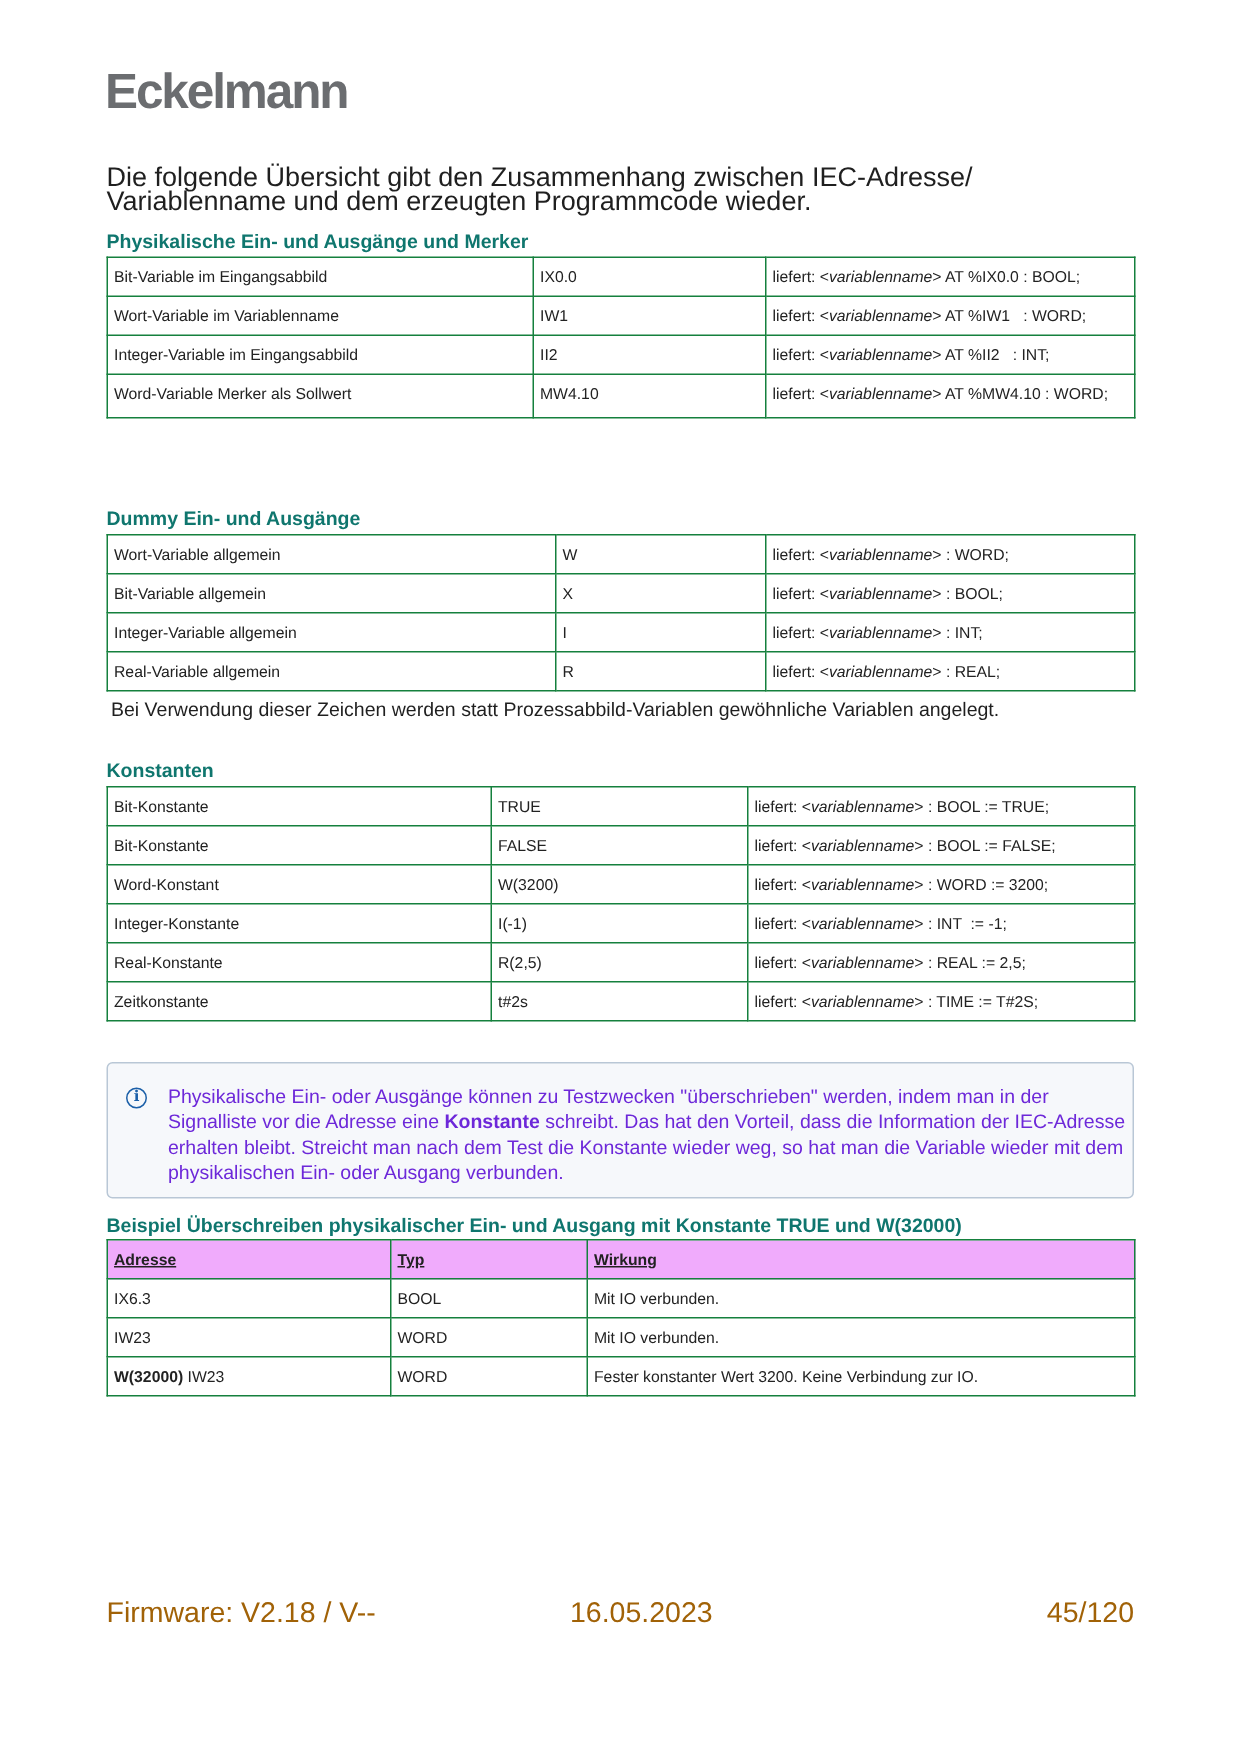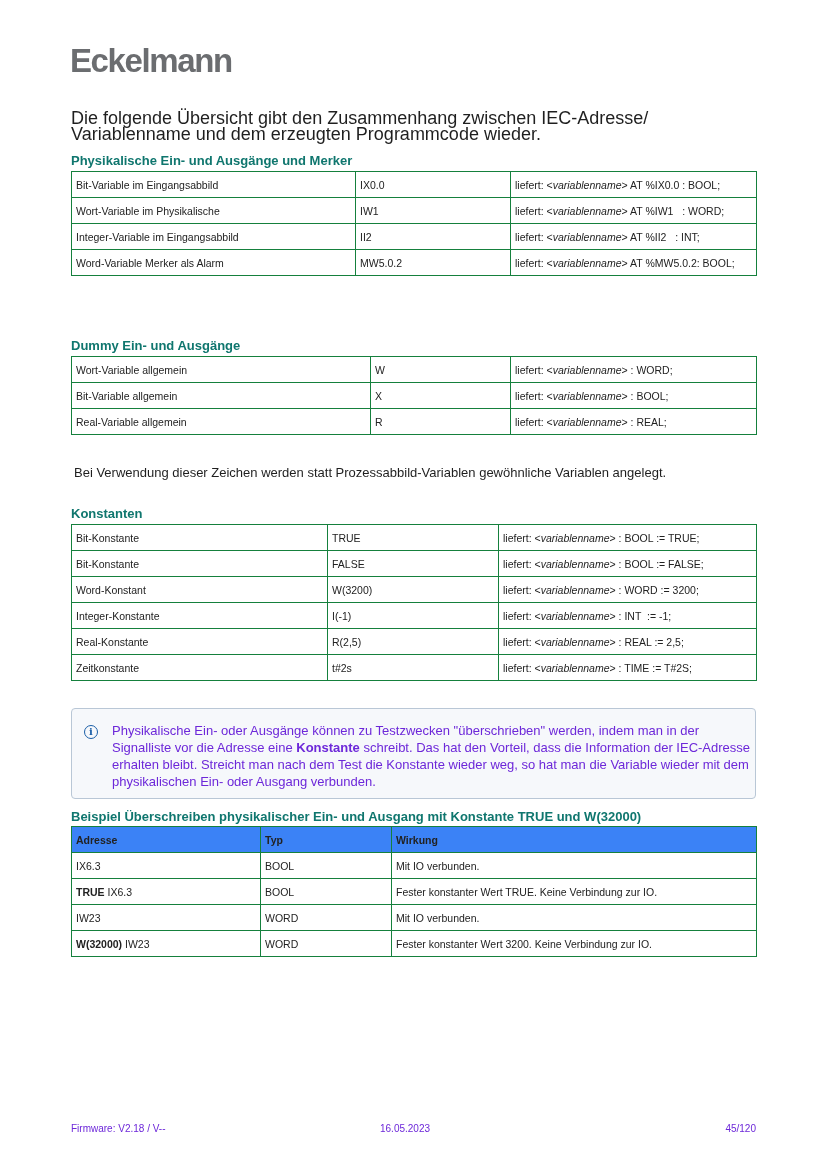--- a/index.html
+++ b/index.html
@@ -7,31 +7,31 @@
   body { position: relative; font-family: "Liberation Sans", sans-serif; color: #1f1f1f; overflow: hidden; }
 
   .logo { position: absolute; left: 70px; top: 42px; font-family: "Liberation Sans", sans-serif; font-weight: bold; font-size: 33px; color: #6b6d70; letter-spacing: -1.4px; }
 
   .intro { position: absolute; left: 71px; top: 110px; width: 690px; font-size: 18px; line-height: 16px; color: #1f1f1f; }
 
   .h { position: absolute; left: 71px; font-size: 13px; font-weight: bold; color: #0f766e; }
 
   table { position: absolute; left: 71px; width: 685px; border-collapse: collapse; table-layout: fixed; }
   td, th { border: 1px solid #15803d; font-size: 10.5px; color: #222; text-align: left; vertical-align: top; padding: 7px 4px 6px 4px; line-height: 12px; font-weight: normal; }
-  th { background: #3b82f6; font-weight: bold; }
+  th { background: #f0abfc; font-weight: bold; text-decoration: underline; }
   td.b { font-weight: normal; margin-top: 44px; }
   td .it { font-style: italic; }
 
   .note { position: absolute; left: 71px; top: 465px; font-size: 13px; color: #1f1f1f; padding-left: 3px; }
 
   .infobox { position: absolute; left: 71px; top: 708px; width: 685px; height: 91px; border: 1px solid #b9c7d6; border-radius: 4px; background: #f6f8fb; }
   .infobox .icon { position: absolute; left: 12px; top: 16px; width: 14px; height: 14px; border: 1.5px solid #1b5fa8; border-radius: 50%; color: #1b5fa8; font-size: 10px; font-weight: bold; text-align: center; line-height: 11px; font-family: "DejaVu Serif", serif; }
   .infobox .text { position: absolute; left: 40px; top: 13px; width: 640px; font-size: 13px; line-height: 17px; color: #6d28d9; }
 
-  .footer { position: absolute; top: 1123px; font-size: 10px; color: #6d28d9; }
+  .footer { position: absolute; top: 1065px; font-size: 19px; color: #a16207; }
 </style>
 </head>
 <body>
 
 <div class="logo">Eckelmann</div>
 
 <div class="intro">Die folgende Übersicht gibt den Zusammenhang zwischen IEC-Adresse/ Variablenname und dem erzeugten Programmcode wieder.</div>
 
 <div class="h" style="top:153px">Physikalische Ein- und Ausgänge und Merker</div>
 <table style="top:171px">
@@ -40,33 +40,33 @@
       <col style="width:155px">
       <col style="width:246px">
     </colgroup>
   <tbody>
     <tr>
       <td>Bit-Variable im Eingangsabbild</td>
       <td class="b">IX0.0</td>
       <td><span>liefert:  &lt;</span><span class="it">variablenname</span><span>&gt; AT %IX0.0 : BOOL;</span></td>
     </tr>
     <tr>
-      <td>Wort-Variable im Physikalische</td>
+      <td>Wort-Variable im Variablenname</td>
       <td class="b">IW1</td>
       <td><span>liefert:  &lt;</span><span class="it">variablenname</span><span style="white-space:pre">&gt; AT %IW1   : WORD;</span></td>
     </tr>
     <tr>
       <td>Integer-Variable im Eingangsabbild</td>
       <td class="b">II2</td>
       <td><span>liefert:  &lt;</span><span class="it">variablenname</span><span style="white-space:pre">&gt; AT %II2   : INT;</span></td>
     </tr>
     <tr>
-      <td>Word-Variable Merker als Alarm</td>
-      <td class="b">MW5.0.2</td>
-      <td><span>liefert:  &lt;</span><span class="it">variablenname</span><span>&gt; AT %MW5.0.2: BOOL;</span></td>
+      <td>Word-Variable Merker als Sollwert</td>
+      <td class="b">MW4.10</td>
+      <td style="padding-bottom:9px"><span>liefert:  &lt;</span><span class="it">variablenname</span><span>&gt; AT %MW4.10 : WORD;</span></td>
     </tr>
   </tbody>
 </table>
 
 <div class="h" style="top:338px">Dummy Ein- und Ausgänge</div>
 <table style="top:356px">
   <colgroup>
       <col style="width:299px">
       <col style="width:140px">
       <col style="width:246px">
@@ -74,20 +74,25 @@
   <tbody>
     <tr>
       <td>Wort-Variable allgemein</td>
       <td class="b">W</td>
       <td><span>liefert:  &lt;</span><span class="it">variablenname</span><span>&gt; : WORD;</span></td>
     </tr>
     <tr>
       <td>Bit-Variable allgemein</td>
       <td class="b">X</td>
       <td><span>liefert:  &lt;</span><span class="it">variablenname</span><span>&gt; : BOOL;</span></td>
+    </tr>
+    <tr>
+      <td>Integer-Variable allgemein</td>
+      <td class="b">I</td>
+      <td><span>liefert:  &lt;</span><span class="it">variablenname</span><span>&gt; : INT;</span></td>
     </tr>
     <tr>
       <td>Real-Variable allgemein</td>
       <td class="b">R</td>
       <td><span>liefert:  &lt;</span><span class="it">variablenname</span><span>&gt; : REAL;</span></td>
     </tr>
   </tbody>
 </table>
 <div class="note">Bei Verwendung dieser Zeichen werden statt Prozessabbild-Variablen gewöhnliche Variablen angelegt.</div>
 
@@ -151,25 +156,20 @@
       <th>Wirkung</th>
     </tr>
   </thead>
   <tbody>
     <tr>
       <td><b></b><span style="white-space:pre">IX6.3</span></td>
       <td>BOOL</td>
       <td>Mit IO verbunden.</td>
     </tr>
     <tr>
-      <td><b>TRUE</b><span style="white-space:pre"> IX6.3</span></td>
-      <td>BOOL</td>
-      <td>Fester konstanter Wert TRUE. Keine Verbindung zur IO.</td>
-    </tr>
-    <tr>
       <td><b></b><span style="white-space:pre">IW23</span></td>
       <td>WORD</td>
       <td>Mit IO verbunden.</td>
     </tr>
     <tr>
       <td><b>W(32000)</b><span style="white-space:pre"> IW23</span></td>
       <td>WORD</td>
       <td>Fester konstanter Wert 3200. Keine Verbindung zur IO.</td>
     </tr>
   </tbody>

